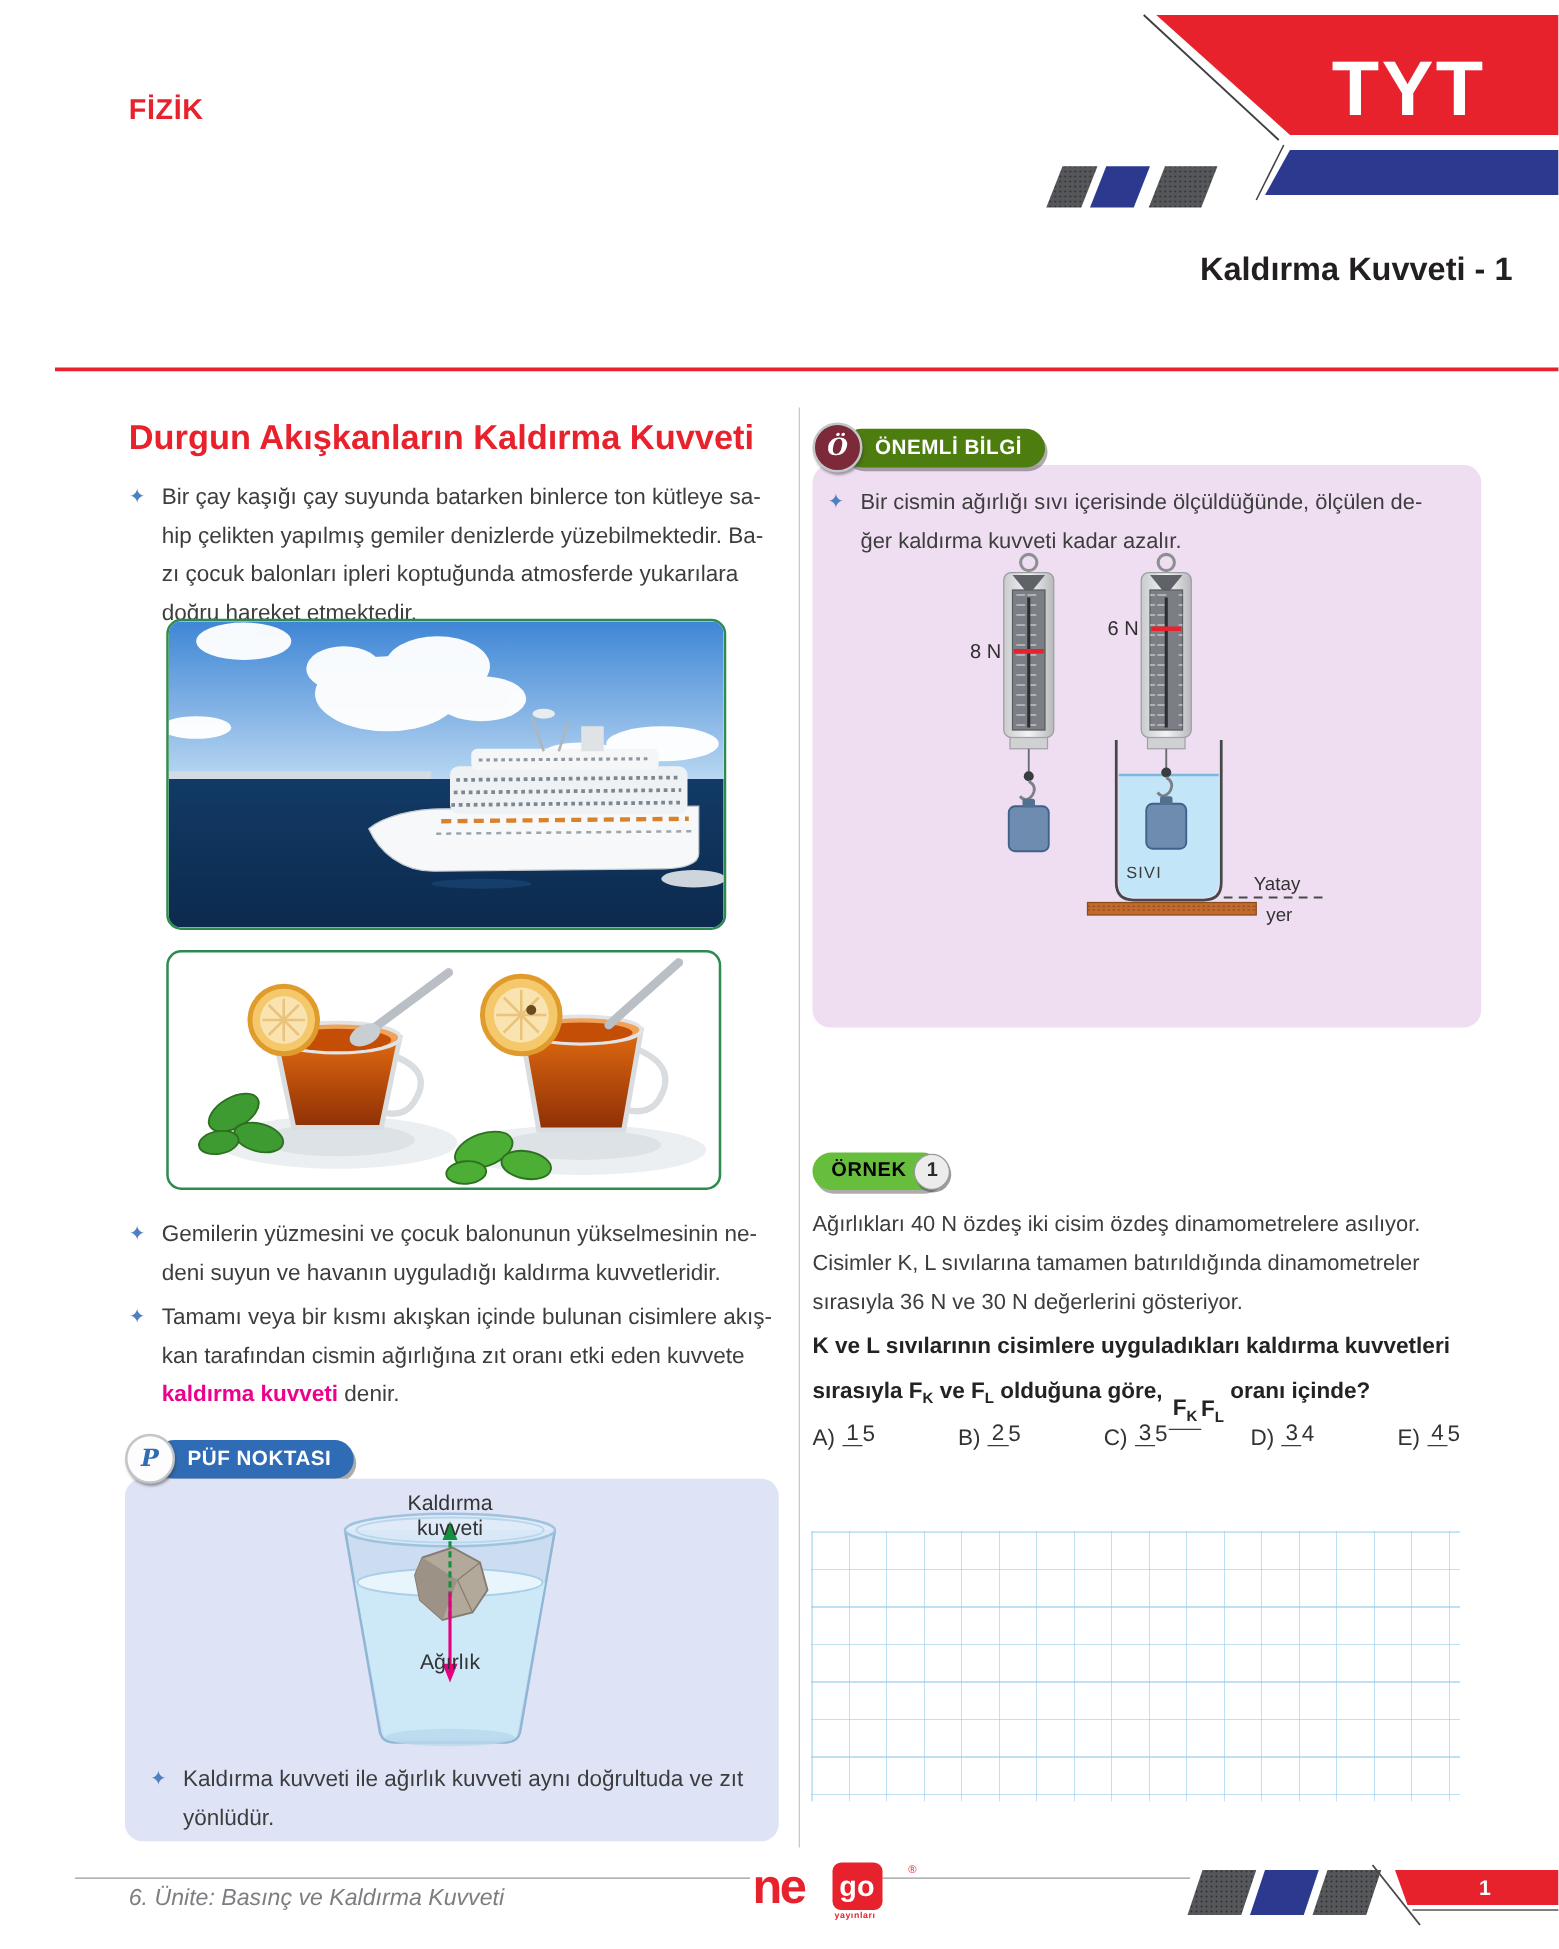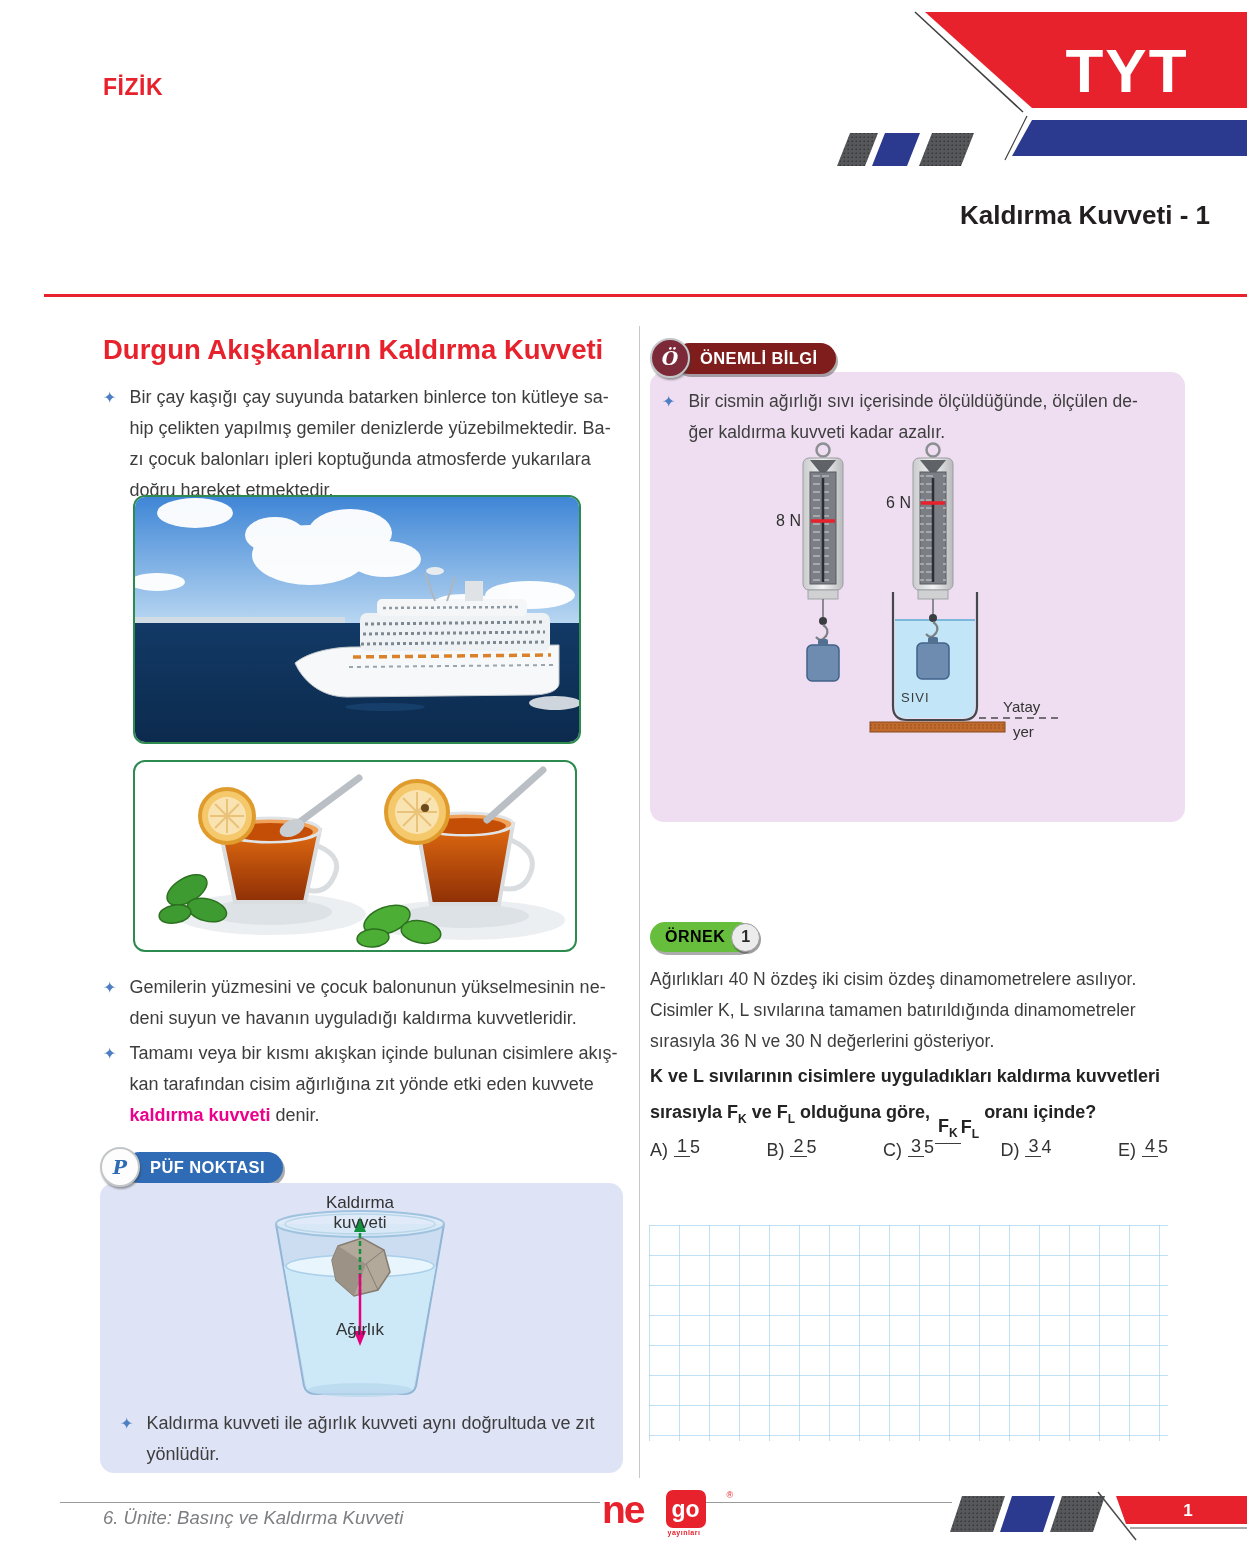--- a/index.html
+++ b/index.html
@@ -35,21 +35,21 @@
   .badge .circ{width:36px;height:36px;border-radius:50%;border:2px solid #c3c6c9;
                display:flex;align-items:center;justify-content:center;z-index:2;
                font-family:"DejaVu Serif",serif;font-style:italic;font-weight:700;font-size:19px;
                box-shadow:1px 2px 2px rgba(60,60,60,.45);}
   .badge .pill{margin-left:-16px;height:31px;border-radius:16px;display:flex;align-items:center;
                padding:0 18px 0 26px;color:#fff;font-size:16.5px;font-weight:700;letter-spacing:.4px;
                box-shadow:2px 3px 0 rgba(70,70,70,.45);white-space:nowrap;}
   .circ-puf{background:#fdfdfd;color:#2f6cb5;}
   .pill-puf{background:#2f6cb5;}
   .circ-onemli{background:#7c2a3a;color:#fff;}
-  .pill-onemli{background:#7f1d1d;}
+  .pill-onemli{background:#4d7c0f;}
   .ornek-badge{display:flex;align-items:center;}
   .ornek-pill{background:#67bd3c;height:30px;border-radius:15px;display:flex;align-items:center;
               padding:0 28px 0 15px;color:#000000;font-weight:700;font-size:16px;letter-spacing:.5px;
               box-shadow:2px 3px 0 rgba(70,70,70,.45);}
   .ornek-num{width:27px;height:27px;border-radius:50%;background:#ececec;border:1px solid #9a9a9a;
              margin-left:-22px;display:flex;align-items:center;justify-content:center;
              font-weight:700;font-size:16px;color:#2b2b2b;box-shadow:1px 2px 0 rgba(60,60,60,.5);}
 
   
   .puf-box{left:100px;top:1183px;width:523px;height:290px;background:#dee3f6;border-radius:14px;}
@@ -234,21 +234,21 @@
 
   <div class="abs bullet" style="left:103px;top:972px;width:515px;">
     <span class="star">✦</span>
     <div class="btext pre">Gemilerin yüzmesini ve çocuk balonunun yükselmesinin ne-
 deni suyun ve havanın uyguladığı kaldırma kuvvetleridir.</div>
   </div>
 
   <div class="abs bullet" style="left:103px;top:1038px;width:515px;">
     <span class="star">✦</span>
     <div class="btext pre"><span>Tamamı veya bir kısmı akışkan içinde bulunan cisimlere akış-
-kan tarafından cisim ağırlığına zıt yönde etki eden kuvvete
+kan tarafından cismin ağırlığına zıt oranı etki eden kuvvete
 </span><span class="hl">kaldırma kuvveti</span><span> denir.</span></div>
   </div>
 
   <div class="abs badge" style="left:100px;top:1147px;">
     <span class="circ circ-puf">P</span>
     <span class="pill pill-puf">PÜF NOKTASI</span>
   </div>
 
   <div class="abs puf-box"></div>
 

